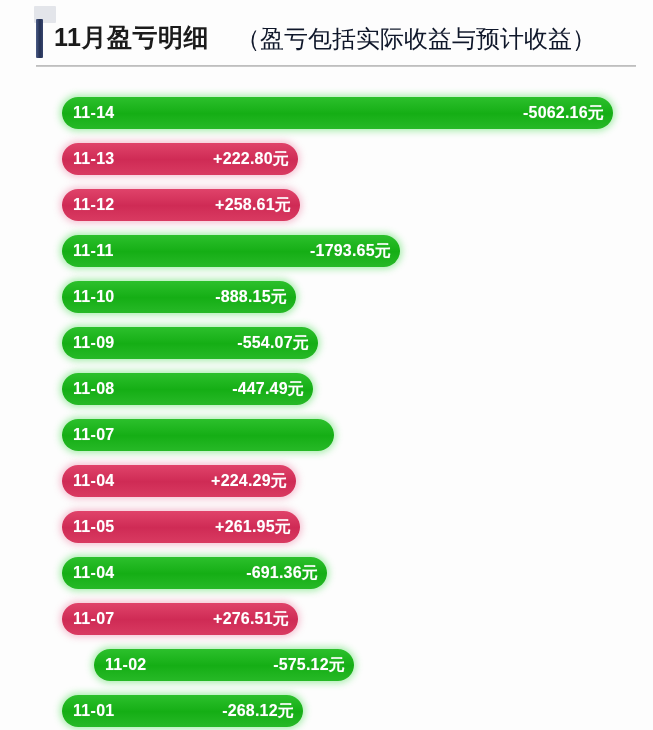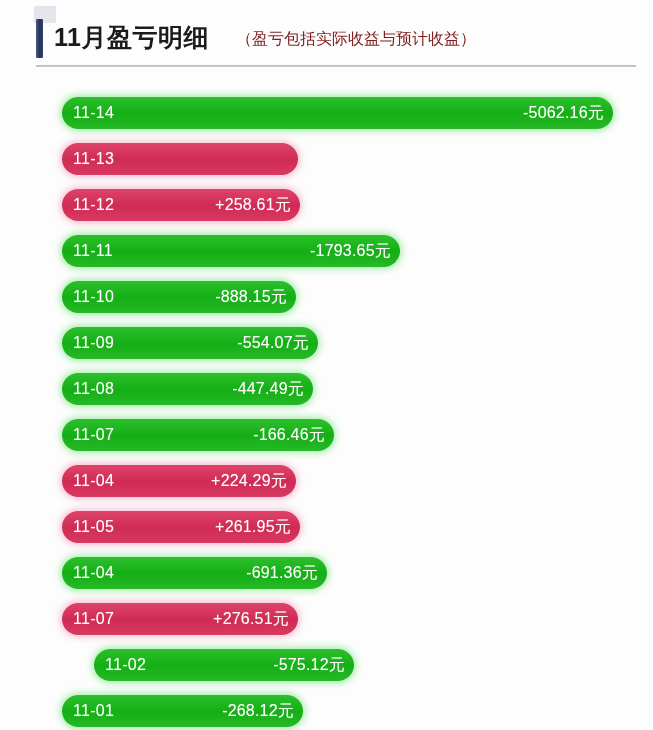--- a/index.html
+++ b/index.html
@@ -52,22 +52,22 @@
     font-weight: bold;
     color: #1b1b1b;
     letter-spacing: 0.5px;
     white-space: nowrap;
     line-height: 34px;
   }
   #subtitle {
     position: absolute;
     left: 236px;
     top: 24px;
-    font-size: 16px;
-    color: #7f1d1d;
+    font-size: 24px;
+    color: #0f172a;
     white-space: nowrap;
     line-height: 30px;
   }
   #divider {
     position: absolute;
     left: 36px;
     top: 65px;
     width: 600px;
     height: 2px;
     background: linear-gradient(to bottom, #b9b9b9 0%, #cfcfcf 100%);
@@ -78,20 +78,21 @@
     position: absolute;
     left: 0;
     top: 90px;
     width: 653px;
     height: 640px;
   }
   .bar-row {
     position: absolute;
     left: 62px;
     height: 32px;
+    font-weight: bold;
   }
   .bar {
     position: relative;
     height: 32px;
     width: 100%;
     border-radius: 16px;
     box-sizing: border-box;
     display: flex;
     align-items: center;
     justify-content: space-between;
@@ -137,20 +138,21 @@
 <div id="chart">
     <div class="bar-row" style="top: 7px; width: 551px;">
       <div class="bar loss">
         <span class="bar-date">11-14</span>
         <span class="bar-value">-5062.16元</span>
       </div>
     </div>
     <div class="bar-row" style="top: 53px; width: 236px;">
       <div class="bar gain">
         <span class="bar-date">11-13</span>
+        <span class="bar-value">+222.80元</span>
       </div>
     </div>
     <div class="bar-row" style="top: 99px; width: 238px;">
       <div class="bar gain">
         <span class="bar-date">11-12</span>
         <span class="bar-value">+258.61元</span>
       </div>
     </div>
     <div class="bar-row" style="top: 145px; width: 338px;">
       <div class="bar loss">
@@ -172,21 +174,20 @@
     </div>
     <div class="bar-row" style="top: 283px; width: 251px;">
       <div class="bar loss">
         <span class="bar-date">11-08</span>
         <span class="bar-value">-447.49元</span>
       </div>
     </div>
     <div class="bar-row" style="top: 329px; width: 272px;">
       <div class="bar loss">
         <span class="bar-date">11-07</span>
-        <span class="bar-value">-166.46元</span>
       </div>
     </div>
     <div class="bar-row" style="top: 375px; width: 234px;">
       <div class="bar gain">
         <span class="bar-date">11-04</span>
         <span class="bar-value">+224.29元</span>
       </div>
     </div>
     <div class="bar-row" style="top: 421px; width: 238px;">
       <div class="bar gain">

